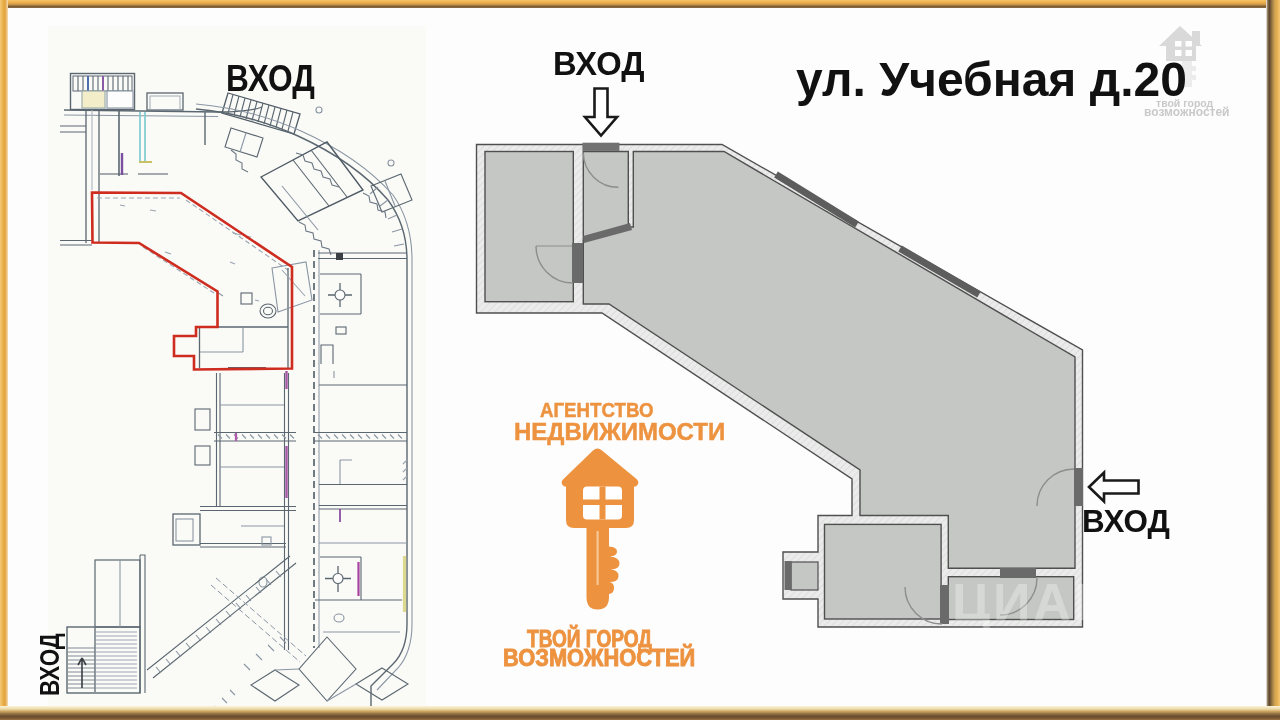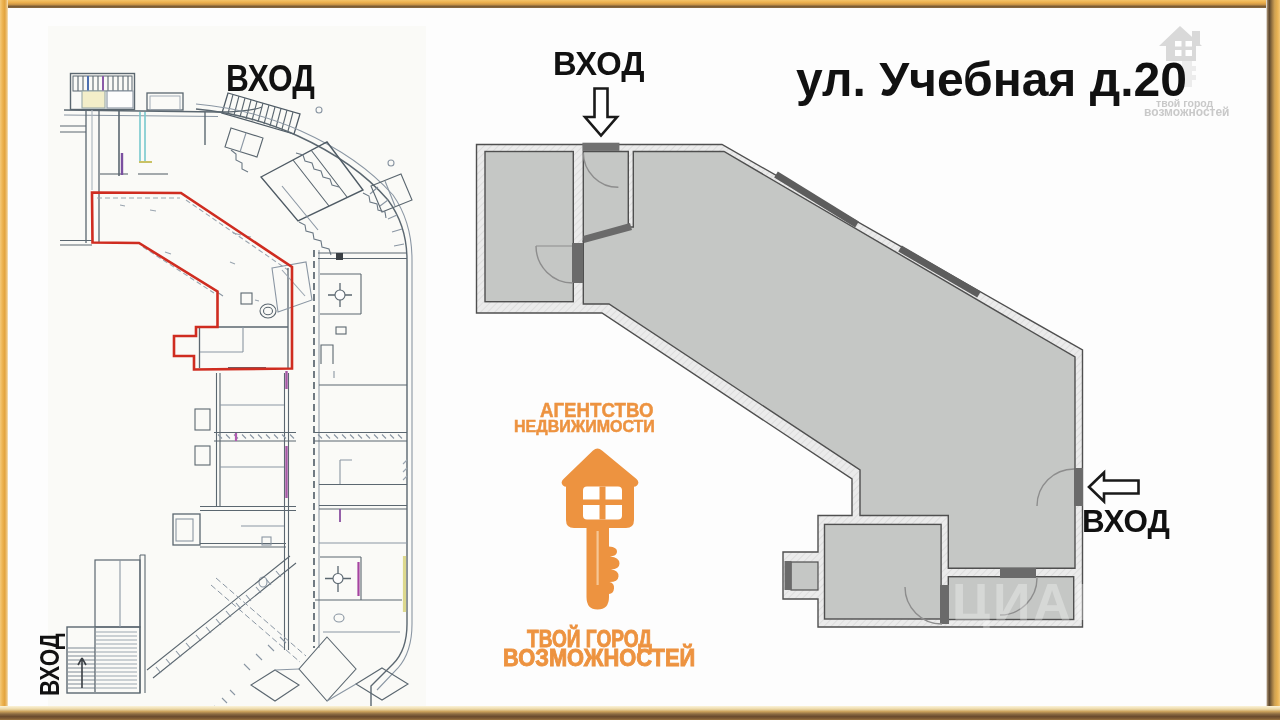--- a/index.html
+++ b/index.html
@@ -305,21 +305,21 @@
 <div class="txt" style="left:553px;top:45.4px;font-size:33px;transform:scaleX(0.99);transform-origin:left top;">ВХОД</div>
 
 <div class="txt" style="left:796px;top:51.5px;font-size:48px;">ул. Учебная д.20</div>
 
 <div class="txt" style="left:1082px;top:503px;font-size:32px;transform:scaleX(0.98);transform-origin:left top;">ВХОД</div>
 
 <div class="txt" style="left:37px;top:696px;height:27px;line-height:27px;transform:rotate(-90deg);transform-origin:left top;"><span style="display:inline-block;line-height:27px;font-size:27px;transform:scaleX(0.83);transform-origin:left center;">ВХОД</span></div>
 
 <div class="txt" style="left:540px;top:397.5px;font-size:21px;color:#ed9340;-webkit-text-stroke:0.5px #ed9340;transform:scaleX(0.89);transform-origin:left top;">АГЕНТСТВО</div>
 
-<div class="txt" style="left:514px;top:418.4px;font-size:16px;color:#ed9340;-webkit-text-stroke:0.5px #ed9340;">НЕДВИЖИМОСТИ</div>
+<div class="txt" style="left:514px;top:418.4px;font-size:24px;color:#ed9340;-webkit-text-stroke:0.5px #ed9340;">НЕДВИЖИМОСТИ</div>
 
 <div class="txt" style="left:527px;top:625.5px;font-size:23px;color:#ed9340;-webkit-text-stroke:0.9px #ed9340;transform:scaleX(0.83);transform-origin:left top;">ТВОЙ ГОРОД</div>
 
 <div class="txt" style="left:503px;top:644.9px;font-size:23px;color:#ed9340;-webkit-text-stroke:0.9px #ed9340;transform:scaleX(0.95);transform-origin:left top;">ВОЗМОЖНОСТЕЙ</div>
 
 <div class="txt" style="left:1156px;top:97px;font-size:10.5px;color:#c9c9c9;">твой город</div>
 
 <div class="txt" style="left:1144px;top:105px;font-size:12px;color:#c9c9c9;">возможностей</div>
 
 <div class="abs" style="left:0;top:0;width:1280px;height:8px;background:linear-gradient(to bottom,#f4c469 0%,#edb04d 30%,#cf9847 55%,#7a5c36 80%,#8a6a40 100%);"></div>

